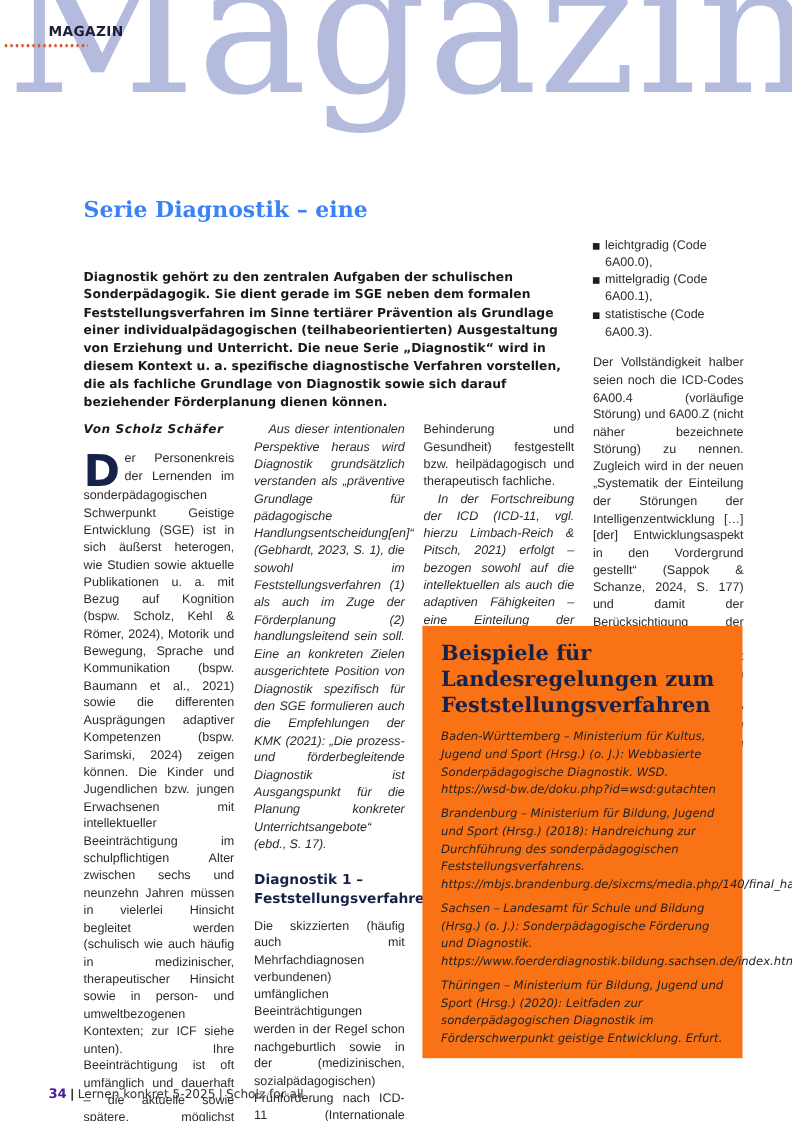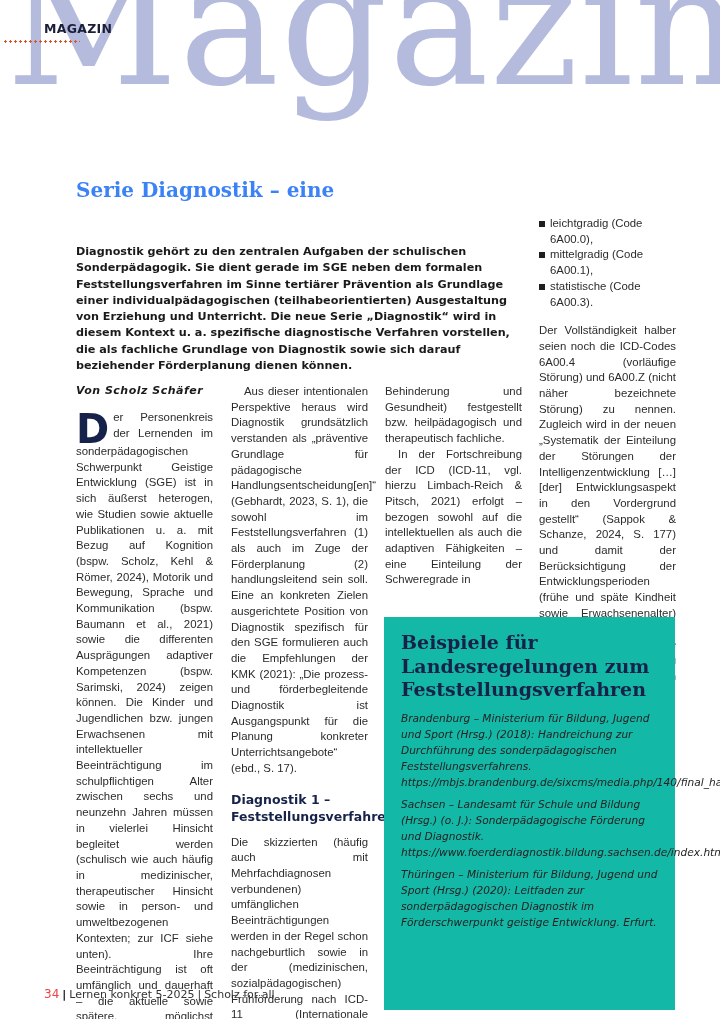--- a/index.html
+++ b/index.html
@@ -37,21 +37,21 @@
     .byline {
       position: absolute; left: 76px; top: 384px;
       font-family: "DejaVu Sans", sans-serif; font-style: italic; font-weight: bold;
       font-size: 11px; color: #1a1a1a; letter-spacing: 0.5px;
     }
     .col {
       position: absolute; font-size: 11.4px; line-height: 15.7px; color: #2b2b2b;
       text-align: justify; hyphens: manual;
     }
     .col p { margin: 0; }
-    .col p.indent { text-indent: 13px; }
+    .col p.indent { text-indent: 13px; font-style: italic; }
     .col1 { left: 76px; top: 410px; width: 137px; }
     .col2 { left: 231px; top: 384px; width: 137px; }
     .col3 { left: 385px; top: 384px; width: 137px; }
     .col4 { left: 539px; top: 177px; width: 137px; margin-top: 39px; }
     .dropcap {
       float: left; font-family: "DejaVu Sans", sans-serif; font-weight: bold;
       font-size: 40px; line-height: 30px; color: #17224a; margin: 2px 4px 0 0;
       padding-top: 2px;
     }
     .subhead {
@@ -59,35 +59,35 @@
       font-size: 12.5px; line-height: 17px; margin: 14px 0 10px 0 !important;
       text-align: left;
     }
     .bullets { list-style: none; margin: 0 0 13px 0; padding: 0; text-align: left; }
     .bullets li { position: relative; padding-left: 11px; }
     .bullets li .sq {
       position: absolute; left: 0; top: 5px; width: 6px; height: 6px; background: #1f1f1f;
     }
     .infobox {
       position: absolute; left: 384px; top: 569px; width: 291px; height: 393px;
-      background: #14b8a6; box-sizing: border-box; padding: 14px 14px 10px 17px; margin-top: 48px;
+      background: #f97316; box-sizing: border-box; padding: 14px 14px 10px 17px;
     }
     .infobox h2 {
       margin: 0 0 8px 0; font-family: "DejaVu Serif", "Liberation Serif", serif;
       font-weight: bold; font-size: 19px; line-height: 23.5px; color: #17224a;
     }
     .infobox .ref {
       margin: 0 0 6px 0; font-family: "DejaVu Sans", sans-serif; font-style: italic;
       font-size: 10.6px; line-height: 16px; color: #222;
     }
     .footer {
       position: absolute; left: 44px; top: 987px; font-size: 11px; color: #333;
       font-family: "DejaVu Sans", sans-serif; white-space: nowrap;
     }
-    .footer .pg { font-weight: normal; font-size: 12px; color: #ef4444; }
+    .footer .pg { font-weight: bold; font-size: 12px; color: #4c1d95; }
     .footer .bar { font-weight: bold; color: #111; margin: 0 3px; }
     .footer .sep { margin: 0 3px; }
   </style>
 </head>
 <body>
 
 <div class="big-masthead">Magazin</div>
 <div class="section-label">MAGAZIN</div>
 <div class="dot-rule"></div>
 
@@ -120,20 +120,21 @@
     <li><span class="sq"></span><span>leichtgradig (Code 6A00.0),</span></li>
     <li><span class="sq"></span><span>mittelgradig (Code 6A00.1),</span></li>
     <li><span class="sq"></span><span>statistische (Code 6A00.3).</span></li>
   </ul>
   <p>Der Vollständigkeit halber seien noch die ICD-Codes 6A00.4 (vorläufige Störung) und 6A00.Z (nicht näher bezeichnete Störung) zu nennen. Zugleich wird in der neuen „Systematik der Einteilung der Störungen der Intelligenzentwicklung […] [der] Entwicklungsaspekt in den Vordergrund gestellt“ (Sappok &amp; Schanze, 2024, S. 177) und damit der Berücksichtigung der Entwicklungsperioden (frühe und späte Kindheit sowie Erwachsenenalter) verstärkt Raum gegeben.</p>
   <p class="indent">Damit ist insbesondere der Prozessorientierung und der wiederholten kritischen Prü-</p>
 </div>
 
 <aside class="infobox">
   <h2>Beispiele für Landesregelungen zum Feststellungsverfahren</h2>
+  <p class="ref">Baden-Württemberg – Ministerium für Kultus, Jugend und Sport (Hrsg.) (o. J.): Webbasierte Sonderpädagogische Diagnostik. WSD. https://wsd-bw.de/doku.php?id=wsd:gutachten</p>
   <p class="ref">Brandenburg – Ministerium für Bildung, Jugend und Sport (Hrsg.) (2018): Handreichung zur Durchführung des sonderpädagogischen Feststellungsverfahrens. https://mbjs.brandenburg.de/sixcms/media.php/140/final_handreichung_2018.pdf</p>
   <p class="ref">Sachsen – Landesamt für Schule und Bildung (Hrsg.) (o. J.): Sonderpädagogische Förderung und Diagnostik. https://www.foerderdiagnostik.bildung.sachsen.de/index.html</p>
   <p class="ref">Thüringen – Ministerium für Bildung, Jugend und Sport (Hrsg.) (2020): Leitfaden zur sonderpädagogischen Diagnostik im Förderschwerpunkt geistige Entwicklung. Erfurt.</p>
 </aside>
 
 <div class="footer">
   <span class="pg">34</span><span class="bar">|</span><span>Lernen konkret 5-2025</span><span class="sep">|</span><span>Scholz for all</span>
 </div>
 
 </body></html>

